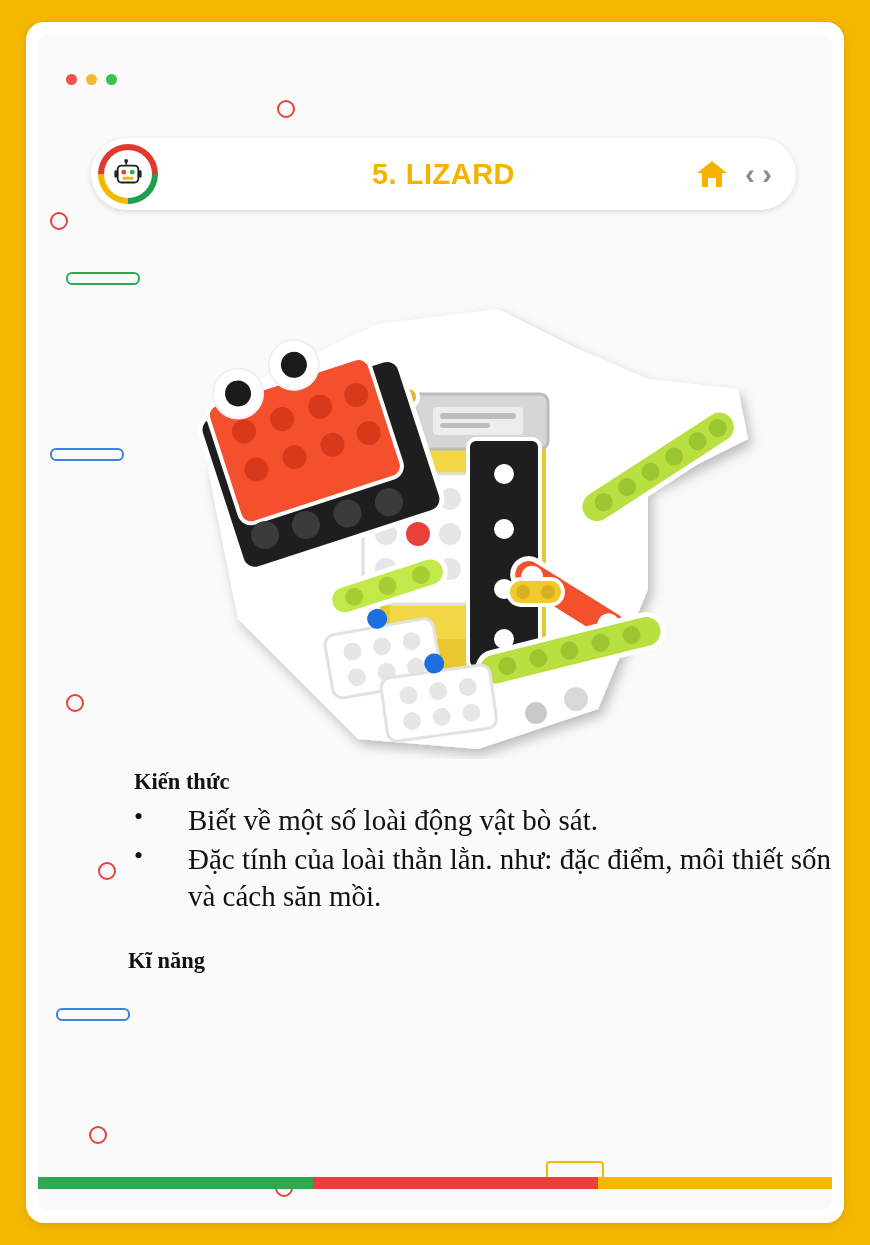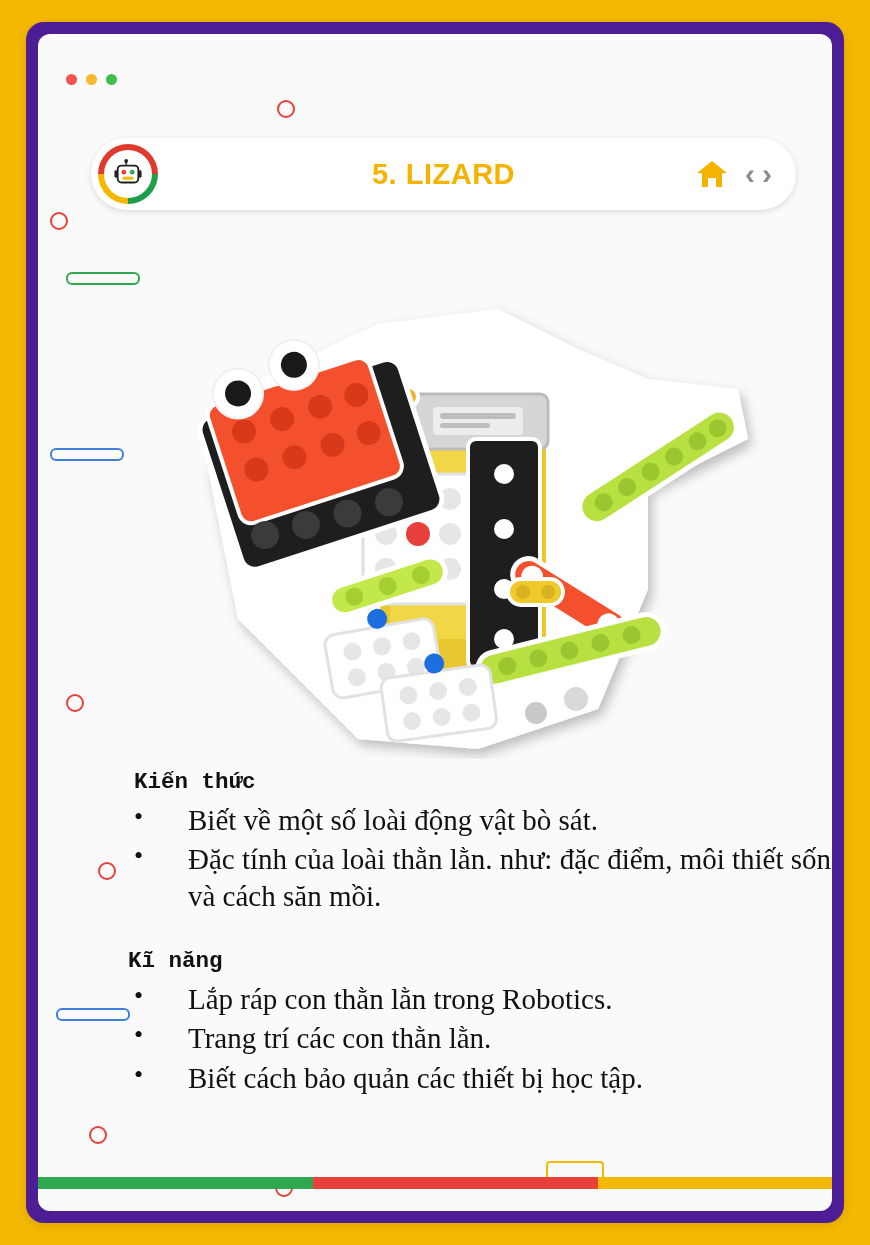--- a/index.html
+++ b/index.html
@@ -13,21 +13,21 @@
     font-family: "Liberation Serif", serif;
     overflow: hidden;
   }
 
   .page-frame {
     position: absolute;
     left: 26px;
     top: 22px;
     width: 818px;
     height: 1201px;
-    background: #4c1d95;
+    background: #ffffff;
     border-radius: 18px;
     box-shadow: 0 2px 10px rgba(0,0,0,0.12);
     overflow: hidden;
   }
 
   .page-inner {
     position: absolute;
     left: 12px;
     top: 12px;
     width: 794px;
@@ -145,21 +145,21 @@
   }
 
   
   .content {
     position: absolute;
     left: 78px;
     top: 735px;
     width: 730px;
   }
   .section-title {
-    font-family: Liberation Mono, monospace;
+    font-family: Liberation Serif, serif;
     font-weight: bold;
     font-size: 22.5px;
     color: #111;
     margin: 0 0 7px 18px;
   }
   .section-title.second {
     margin-top: 33px;
     margin-left: 12px;
   }
   ul.bullets {
@@ -395,25 +395,20 @@
     </div>
 
     <div class="content">
       <div class="section-title">Kiến thức</div>
       <ul class="bullets">
         <li>Biết về một số loài động vật bò sát.</li>
         <li>Đặc tính của loài thằn lằn. như: đặc điểm, môi thiết sống và cách săn mồi.</li>
       </ul>
 
       <div class="section-title second">Kĩ năng</div>
-      <ul class="bullets">
-        <li>Lắp ráp con thằn lằn trong Robotics.</li>
-        <li>Trang trí các con thằn lằn.</li>
-        <li>Biết cách bảo quản các thiết bị học tập.</li>
-      </ul>
     </div>
 
     <div class="tiny-tab"></div>
 
     <div class="footer-bar">
       <div class="seg" style="width:275px; background:#2FA84F;"></div>
       <div class="seg" style="width:285px; background:#E8403A;"></div>
       <div class="seg" style="width:234px; background:#F5B800;"></div>
     </div>
 

